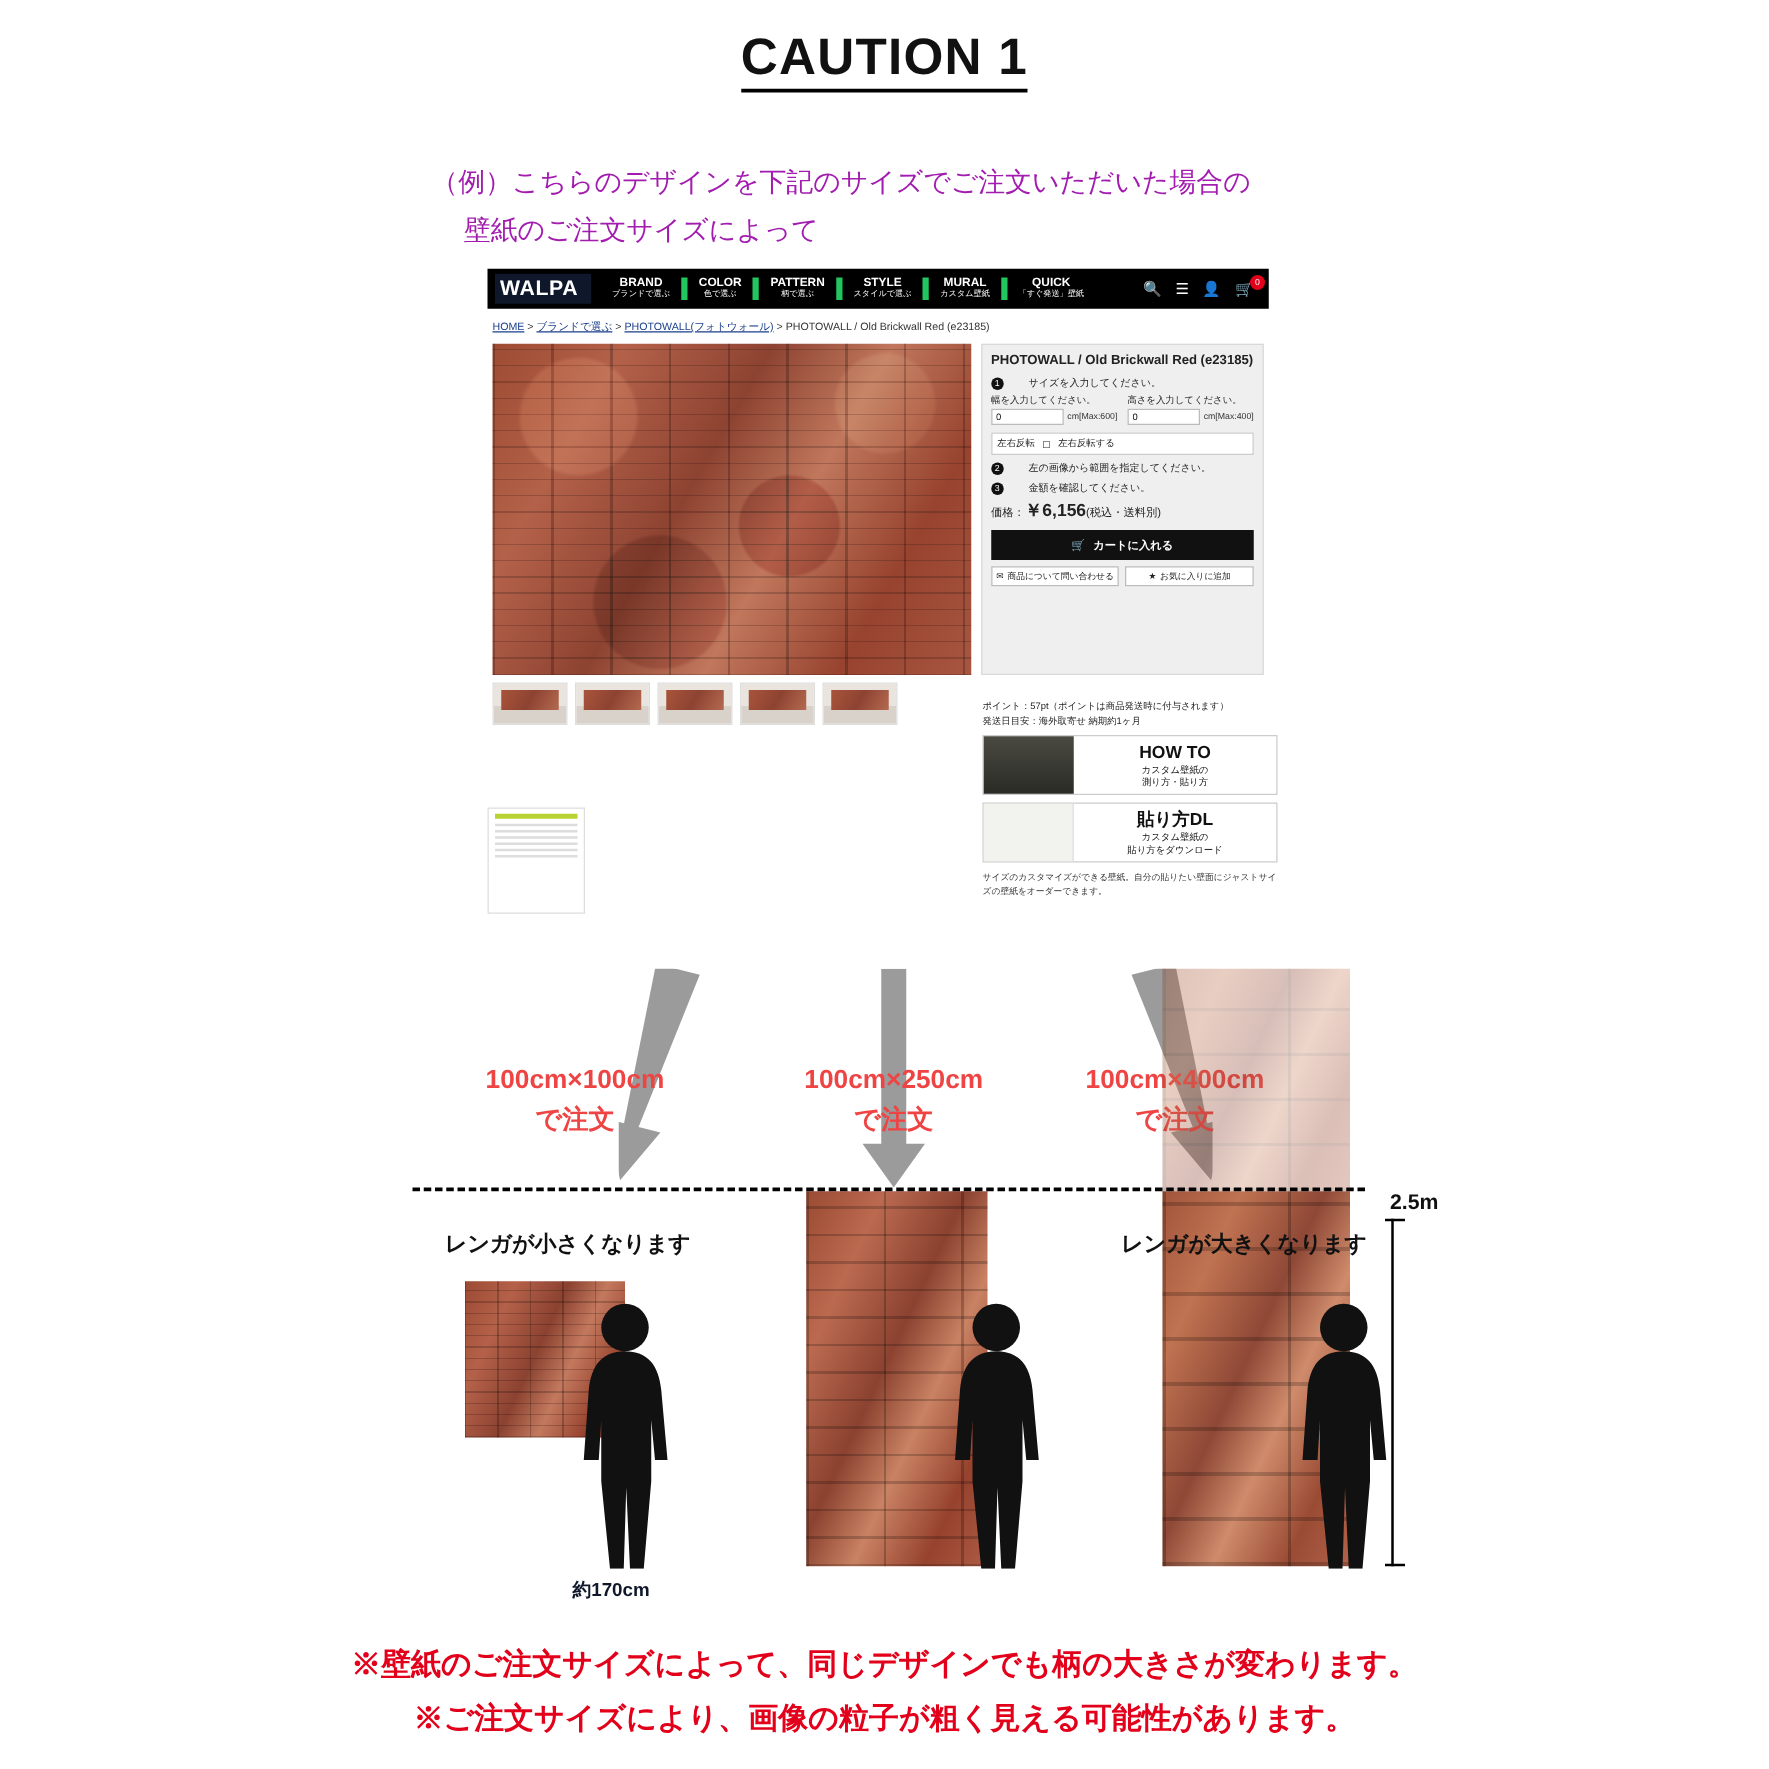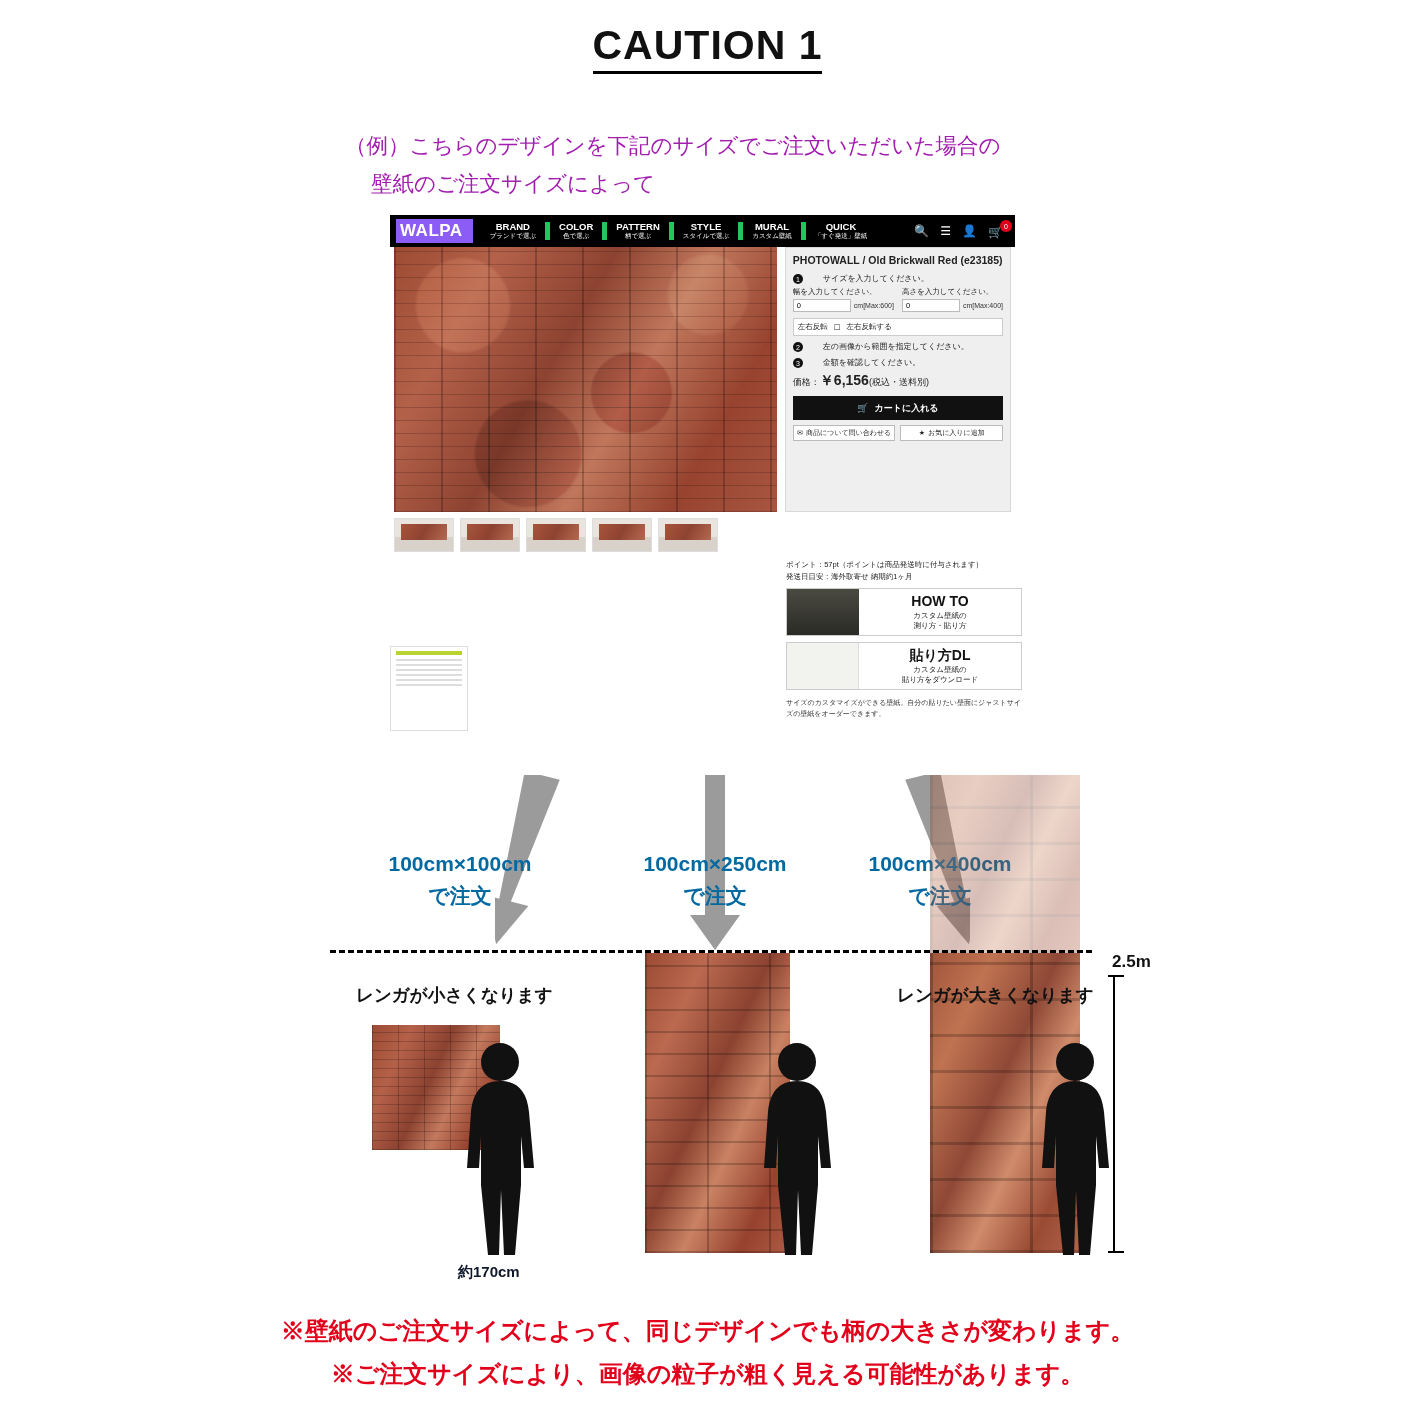--- a/index.html
+++ b/index.html
@@ -35,21 +35,21 @@
     position:absolute; left:390px; top:215px;
     width:625px; height:545px;
     background:#fff;
   }
   .shot-head {
     height:32px; background:#000; display:flex; align-items:center;
     padding:0 6px;
   }
   .logo {
     color:#fff; font-weight:bold; font-size:17px; letter-spacing:0.5px;
-    background:#8b5cf6; padding:2px 10px 2px 4px;
+    background:#0f172a; padding:2px 10px 2px 4px;
   }
   .navs { display:flex; align-items:center; margin-left:8px; }
   .nav-item {
     color:#fff; text-align:center; padding:0 9px; line-height:1.05;
     border-left:5px solid #22c55e;
   }
   .nav-item:first-child { border-left:none; }
   .nav-item .en { font-size:9.5px; font-weight:bold; display:block; }
   .nav-item .jp { font-size:6.5px; display:block; margin-top:1px; }
   .nav-right { margin-left:auto; display:flex; align-items:center; gap:11px; padding-right:6px; }
@@ -148,21 +148,21 @@
   .howto .tx .sm { font-size:7.5px; display:block; }
   .note-small { margin-top:8px; font-size:7px; line-height:1.5; color:#333; }
 
   
   .arrow { position:absolute; }
   .arrow svg { display:block; }
 
   
   .size-label {
     position:absolute; text-align:center; font-size:21px; font-weight:bold;
-    line-height:1.5; color:#0369a1;
+    line-height:1.5; color:#ef4444;
   }
 
   
   .dashline {
     position:absolute; left:330px; top:950px; width:762px; height:0;
     border-top:3px dashed #000;
   }
   .meter {
     position:absolute; left:1112px; top:952px; font-size:17px; font-weight:bold;
   }
@@ -263,20 +263,29 @@
       <span class="ico">🔍</span>
       <span class="ico">☰</span>
       <span class="ico">👤</span>
       <span class="cart-wrap">
         <span class="ico">🛒</span>
         <span class="cart-badge">0</span>
       </span>
     </div>
   </div>
 
+  <div class="crumb">
+    <a>HOME</a>
+    &gt;
+    <a>ブランドで選ぶ</a>
+    &gt;
+    <a>PHOTOWALL(フォトウォール)</a>
+    &gt;
+    <span>PHOTOWALL / Old Brickwall Red (e23185)</span>
+  </div>
 
   <div class="shot-body">
     <div class="prod-img brick-tex"></div>
 
     <div class="prod-panel">
       <div class="prod-title">PHOTOWALL / Old Brickwall Red (e23185)</div>
 
       <div class="step">
         <span class="num">1</span>
         <span class="step-t">サイズを入力してください。</span>

